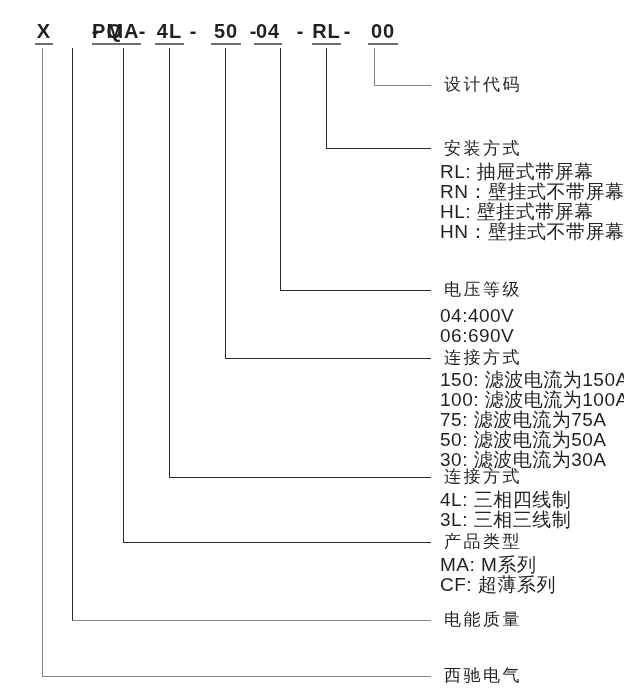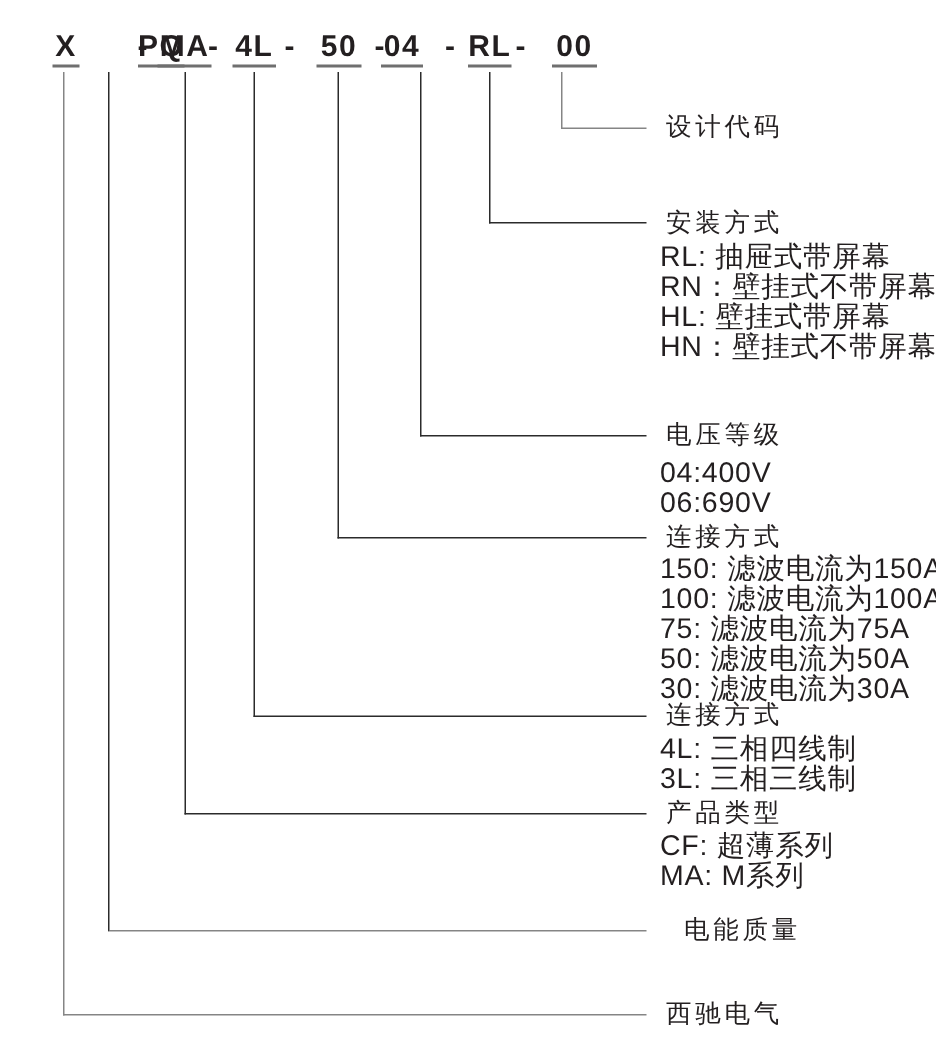--- a/index.html
+++ b/index.html
@@ -79,21 +79,21 @@
   .c6 { left: 123px; top: 48px; width: 307px; height: 494px; }
   .c7 { left: 72px;  top: 48px; width: 358px; height: 572px; }
   .c8 { left: 42px;  top: 48px; width: 388px; height: 628px; }
   
   .t1 { top: 75px;  }
   .t2 { top: 139px; }
   .t3 { top: 280px; }
   .t4 { top: 348px; }
   .t5 { top: 467px; }
   .t6 { top: 532px; }
-  .t7 { top: 610px; margin-left: 12px; }
+  .t7 { top: 610px; }
   .t8 { top: 666px; }
   
   .i2 { top: 162px; }
   .i3 { top: 306px; }
   .i4 { top: 370px; }
   .i5 { top: 490px; }
   .i6 { top: 555px; }
 </style>
 </head>
 <body>
@@ -150,17 +150,17 @@
     <div>100: 滤波电流为100A</div>
     <div>75: 滤波电流为75A</div>
     <div>50: 滤波电流为50A</div>
     <div>30: 滤波电流为30A</div>
   </div>
   <div class="gitems i5">
     <div>4L: 三相四线制</div>
     <div>3L: 三相三线制</div>
   </div>
   <div class="gitems i6">
+    <div>MA: M系列</div>
     <div>CF: 超薄系列</div>
-    <div>MA: M系列</div>
   </div>
 
 </div>
 
 </body></html>

